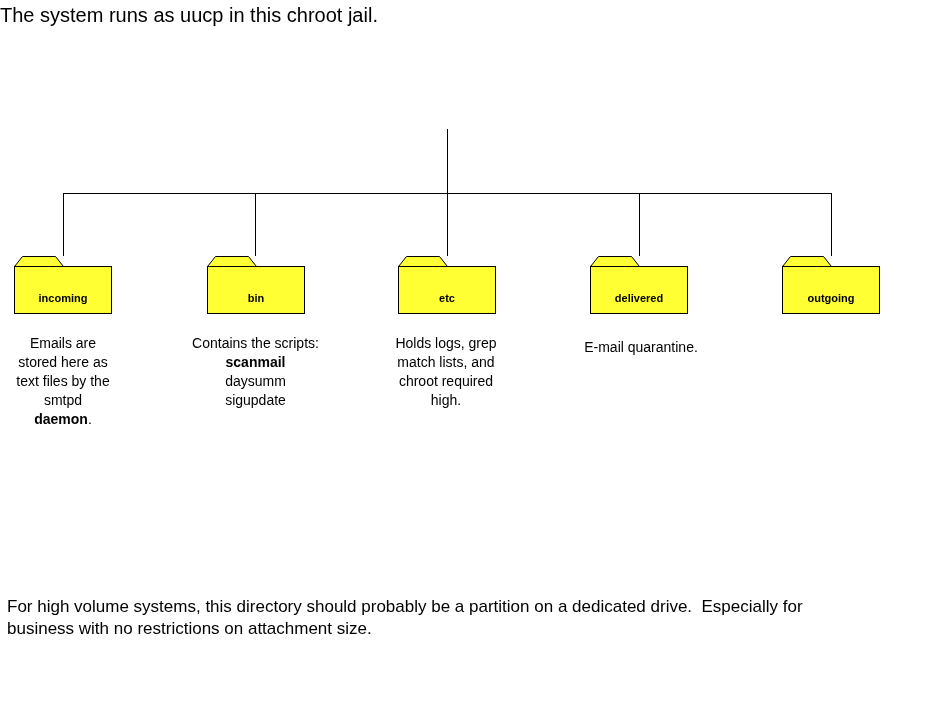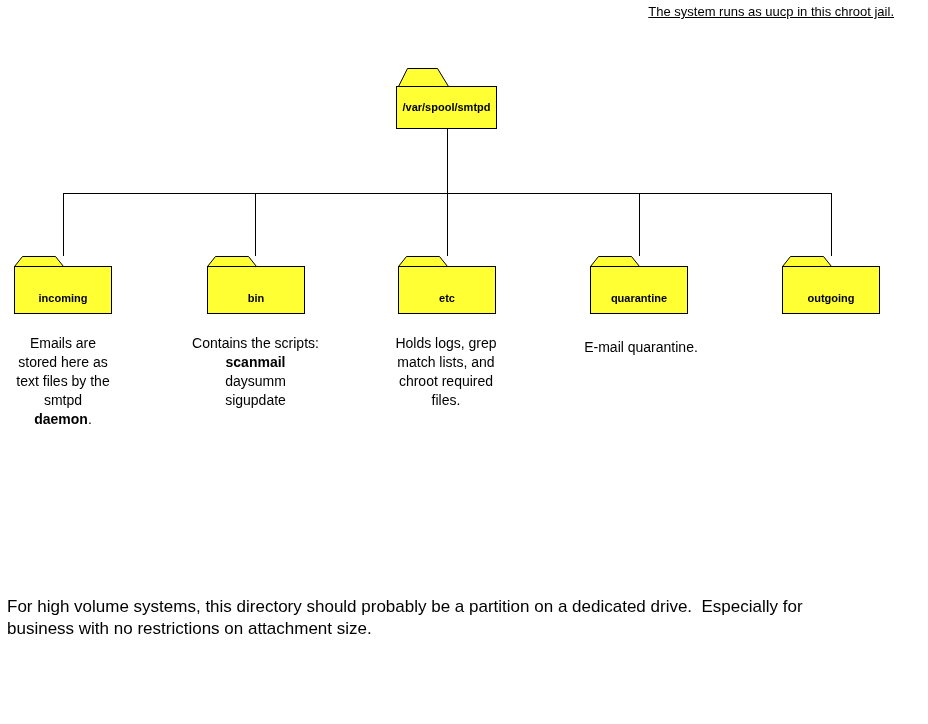--- a/index.html
+++ b/index.html
@@ -13,23 +13,22 @@
     height: 724px;
     background: #ffffff;
     overflow: hidden;
     color: #000000;
   }
   .title {
     position: absolute;
     left: 0;
     top: 4px;
     width: 894px;
-    text-align: right;
-    font-size: 13px;
-    text-decoration: underline;
+    text-align: left;
+    font-size: 20px;
     white-space: nowrap;
   }
   .connectors {
     position: absolute;
     left: 0; top: 0;
     width: 928px; height: 724px;
     pointer-events: none;
   }
   .folder {
     position: absolute;
@@ -91,27 +90,20 @@
     <g stroke="#000000" stroke-width="1" fill="none">
       <line x1="447.5" y1="129" x2="447.5" y2="256"></line>
       <line x1="63" y1="193.5" x2="832" y2="193.5"></line>
       <line x1="63.5" y1="193.5" x2="63.5" y2="256"></line>
       <line x1="255.5" y1="193.5" x2="255.5" y2="256"></line>
       <line x1="639.5" y1="193.5" x2="639.5" y2="256"></line>
       <line x1="831.5" y1="193.5" x2="831.5" y2="256"></line>
     </g>
   </svg>
 
-  <div class="folder root-folder">
-    <svg width="101" height="61" viewBox="0 0 101 61">
-      <polygon points="2.5,18.5 11.5,0.5 41.5,0.5 52.5,18.5" fill="#FFFF33" stroke="#000000" stroke-width="1"></polygon>
-      <rect x="0.5" y="18.5" width="100" height="42" fill="#FFFF33" stroke="#000000" stroke-width="1"></rect>
-    </svg>
-    <div class="flabel">/var/spool/smtpd</div>
-  </div>
 
   <div class="folder child-folder f-incoming">
     <svg width="98" height="58" viewBox="0 0 98 58">
       <polygon points="0.5,10.5 8.5,0.5 41.5,0.5 49.5,10.5" fill="#FFFF33" stroke="#000000" stroke-width="1"></polygon>
       <rect x="0.5" y="10.5" width="97" height="47" fill="#FFFF33" stroke="#000000" stroke-width="1"></rect>
     </svg>
     <div class="flabel">incoming</div>
   </div>
 
   <div class="folder child-folder f-bin">
@@ -128,21 +120,21 @@
       <rect x="0.5" y="10.5" width="97" height="47" fill="#FFFF33" stroke="#000000" stroke-width="1"></rect>
     </svg>
     <div class="flabel">etc</div>
   </div>
 
   <div class="folder child-folder f-quarantine">
     <svg width="98" height="58" viewBox="0 0 98 58">
       <polygon points="0.5,10.5 8.5,0.5 41.5,0.5 49.5,10.5" fill="#FFFF33" stroke="#000000" stroke-width="1"></polygon>
       <rect x="0.5" y="10.5" width="97" height="47" fill="#FFFF33" stroke="#000000" stroke-width="1"></rect>
     </svg>
-    <div class="flabel">quarantine</div>
+    <div class="flabel">delivered</div>
   </div>
 
   <div class="folder child-folder f-outgoing">
     <svg width="98" height="58" viewBox="0 0 98 58">
       <polygon points="0.5,10.5 8.5,0.5 41.5,0.5 49.5,10.5" fill="#FFFF33" stroke="#000000" stroke-width="1"></polygon>
       <rect x="0.5" y="10.5" width="97" height="47" fill="#FFFF33" stroke="#000000" stroke-width="1"></rect>
     </svg>
     <div class="flabel">outgoing</div>
   </div>
 
@@ -153,21 +145,21 @@
 </span><b>daemon</b><span>.</span></div>
 
   <div class="desc d-bin"><span>Contains the scripts:
 </span><b>scanmail</b><span>
 daysumm
 sigupdate</span></div>
 
   <div class="desc d-etc"><span>Holds logs, grep
 match lists, and
 chroot required
-files.</span><b></b><span></span></div>
+high.</span><b></b><span></span></div>
 
   <div class="desc d-quarantine"><span>E-mail quarantine.</span><b></b><span></span></div>
 
 
   <div class="footer">For high volume systems, this directory should probably be a partition on a dedicated drive.  Especially for
 business with no restrictions on attachment size.</div>
 
 </div>
 
 </body></html>

